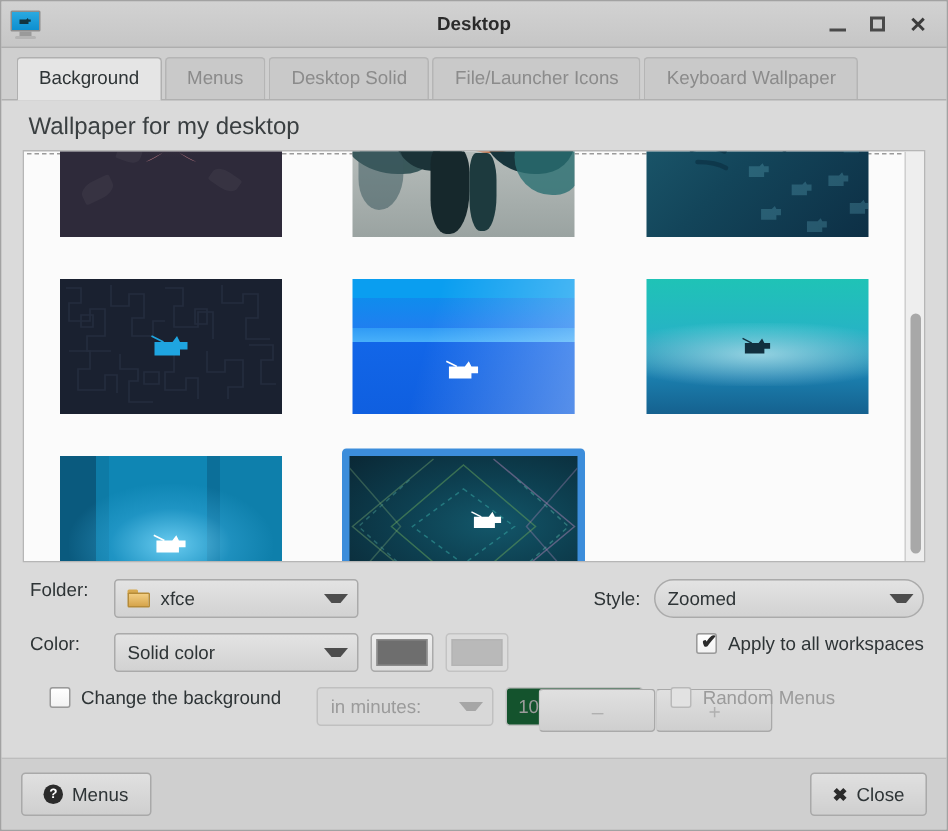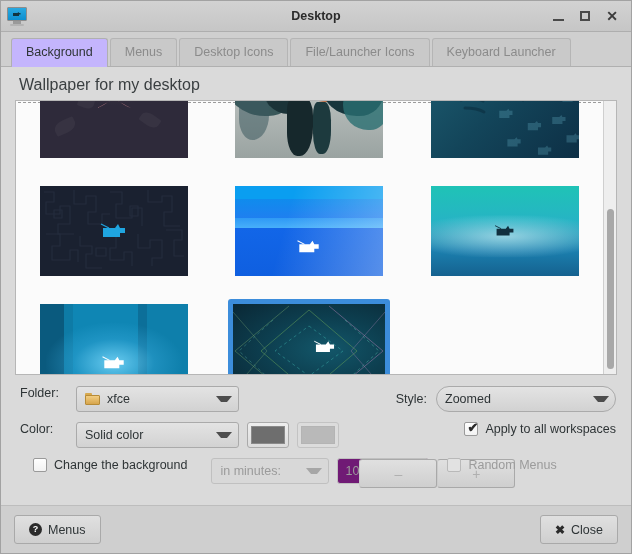--- a/index.html
+++ b/index.html
@@ -131,21 +131,21 @@
     font-size: 12.5px;
     color: #8b8b8b;
     background: #c9c9c9;
     border: 1px solid #b5b5b5;
     border-bottom: none;
     border-radius: 3px 3px 0 0;
     white-space: nowrap;
     box-sizing: border-box;
   }
   .tab.active {
-    background: #c4b5fd;
+    background: #e5e5e5;
     color: #2e3436;
     border-color: #b0b0b0;
     position: relative;
     z-index: 3;
     margin-bottom: -1px;
     padding-bottom: 8px;
   }
 
   
   .content {
@@ -478,21 +478,21 @@
     line-height: 14px;
     color: #2b2b2b;
     font-weight: bold;
   }
 
   .spin {
     height: 26px;
     width: 92px;
     border: 1px solid #c0c0c0;
     border-radius: 3px;
-    background: #701a75;
+    background: #14532d;
     display: flex;
     align-items: stretch;
     box-sizing: border-box;
     margin-left: 8px;
   }
   .spin .val {
     flex: 1;
     display: flex;
     align-items: center;
     padding-left: 7px;
@@ -582,23 +582,23 @@
       <div class="win-btn">
           <div class="wb-max"></div>
         </div>
       <div class="win-btn wb-close">✕</div>
     </div>
   </div>
 
   <div class="tabs-row">
     <div class="tab active">Background</div>
     <div class="tab">Menus</div>
-    <div class="tab">Desktop Icons</div>
+    <div class="tab">Desktop Solid</div>
     <div class="tab">File/Launcher Icons</div>
-    <div class="tab">Keyboard Launcher</div>
+    <div class="tab">Keyboard Wallpaper</div>
   </div>
 
   <div class="content">
 
     <div class="section-label">Wallpaper for my desktop</div>
 
     <div class="iconview-frame">
       <div class="iconview">
         <div class="focus-dash"></div>
         <div class="grid">

